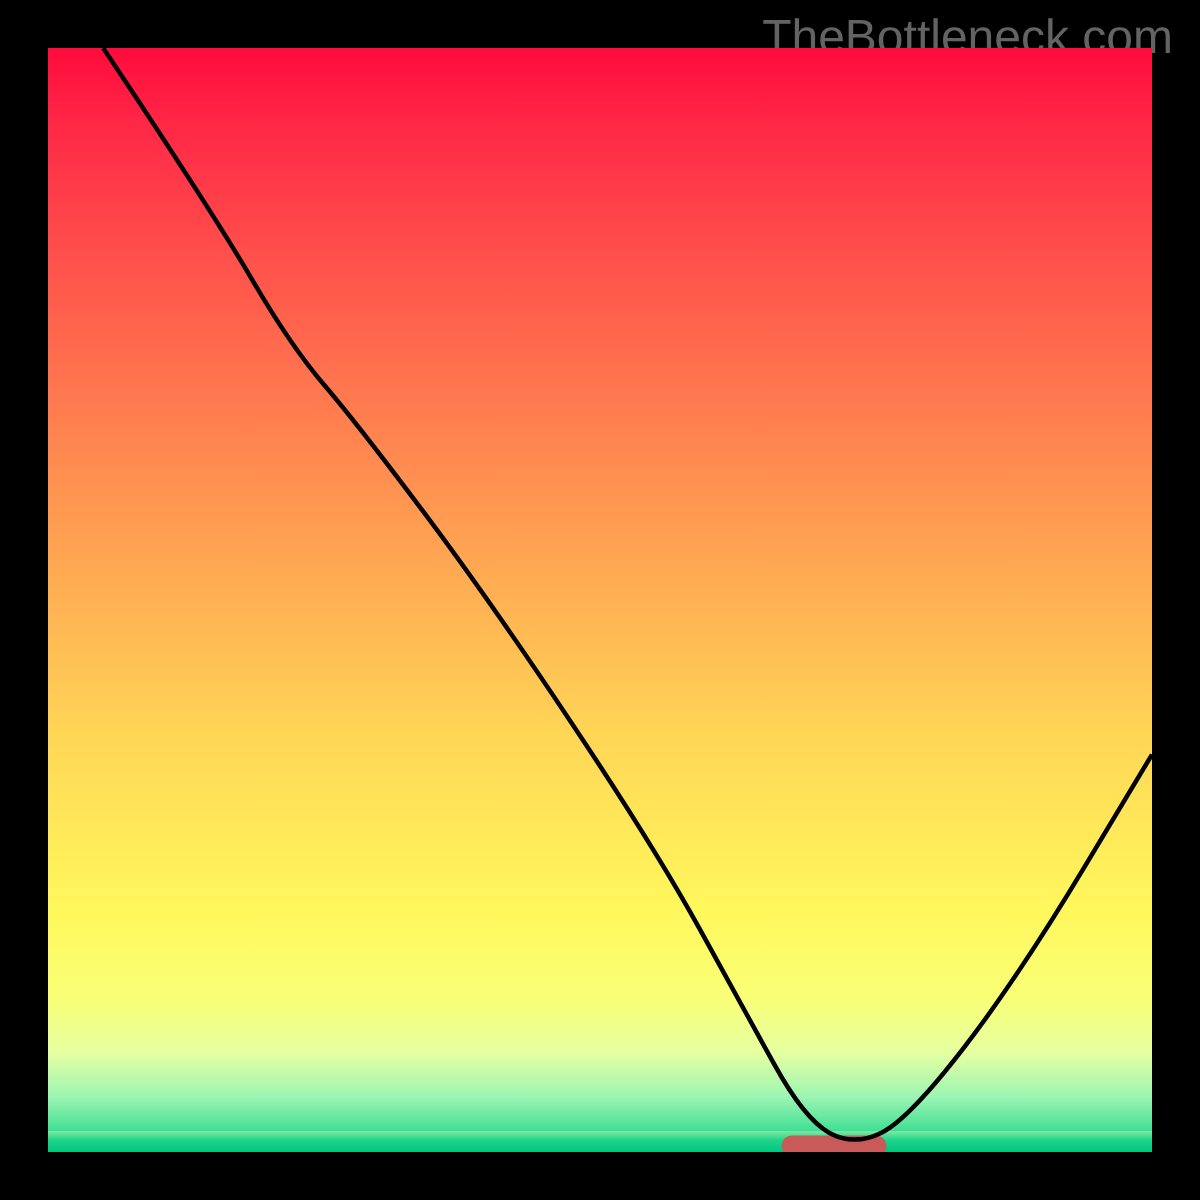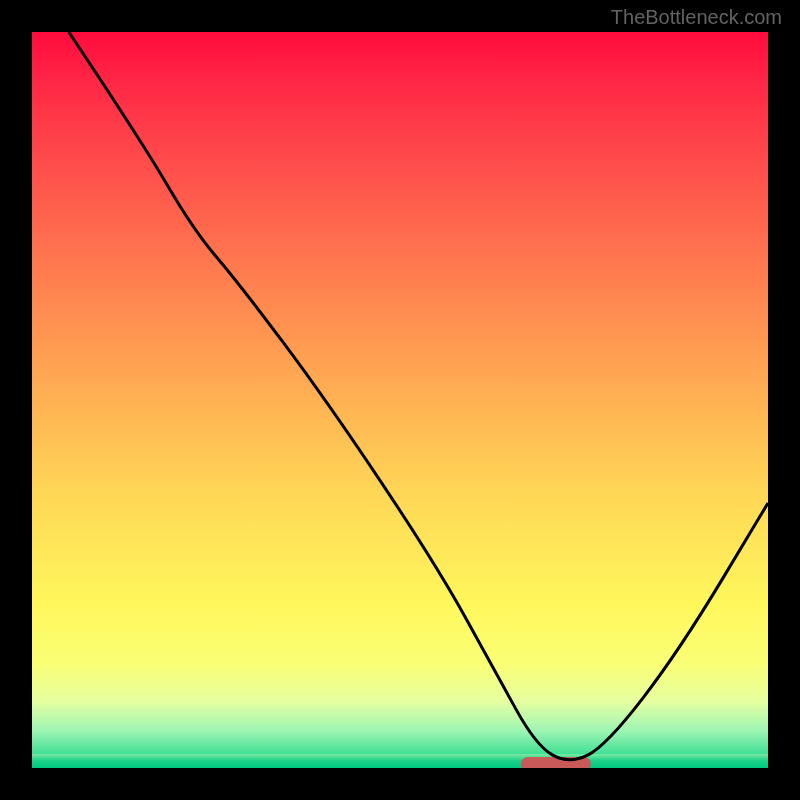--- a/index.html
+++ b/index.html
@@ -73,21 +73,21 @@
     position: absolute;
     height: 14px;
     border-radius: 7px;
     background: #c85a5a;
   }
   .watermark {
     position: absolute;
     top: 6px;
     right: 18px;
     color: #636363;
-    font-size: 20px;
+    font-size: 32px;
     font-weight: 400;
     letter-spacing: 0px;
   }
 </style>
 </head>
 <body>
 
 <div class="frame">
 
   <div class="watermark">TheBottleneck.com</div>

